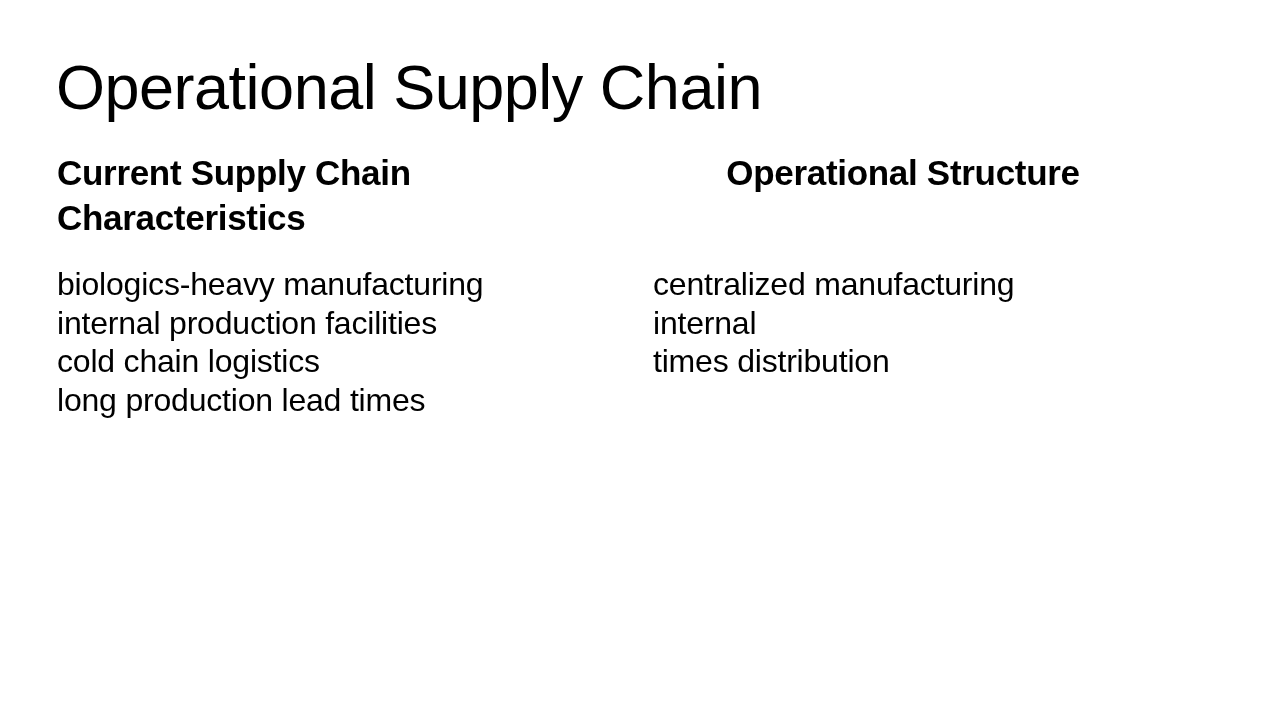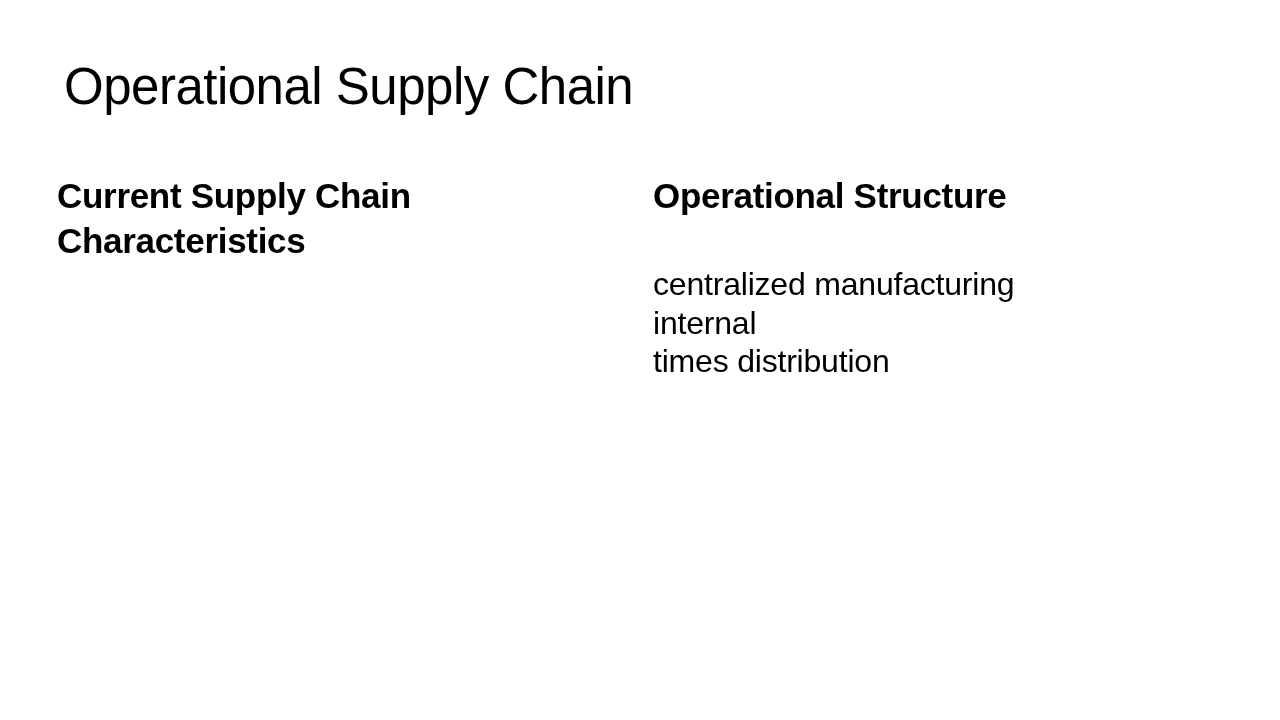--- a/index.html
+++ b/index.html
@@ -11,45 +11,45 @@
     position: relative;
     width: 1280px;
     height: 720px;
     background: #ffffff;
     overflow: hidden;
     font-family: "Liberation Sans", sans-serif;
     color: #000000;
   }
   .slide-title {
     position: absolute;
-    left: 64px;
+    left: 56px;
     top: 52px;
     width: 1100px;
-    font-size: 51px;
+    font-size: 63px;
     font-weight: 400;
     line-height: 70px;
     letter-spacing: -0.5px;
     white-space: nowrap;
   }
   .col-heading {
     position: absolute;
     top: 150px;
     font-size: 35px;
     font-weight: 700;
     line-height: 45px;
     letter-spacing: -0.3px;
-    margin-top: 23px;
   }
   .col-heading.left {
     left: 57px;
     width: 460px;
   }
   .col-heading.right {
     left: 653px;
     width: 500px;
+    text-align: center;
   }
   .col-body {
     position: absolute;
     top: 265px;
     font-size: 32px;
     font-weight: 400;
     line-height: 38.5px;
     letter-spacing: -0.2px;
   }
   .col-body.left {
@@ -68,19 +68,25 @@
 <body>
 
 <div class="slide" style="background: rgb(255, 255, 255); color: rgb(0, 0, 0);">
 
   <div class="slide-title">Operational Supply Chain</div>
 
   <div class="col-heading left">Current Supply Chain Characteristics</div>
 
   <div class="col-heading right">Operational Structure</div>
 
+  <div class="col-body left">
+    <span class="body-line">biologics-heavy manufacturing</span>
+    <span class="body-line">internal production facilities</span>
+    <span class="body-line">cold chain logistics</span>
+    <span class="body-line">long production lead times</span>
+  </div>
 
   <div class="col-body right">
     <span class="body-line">centralized manufacturing internal</span>
     <span class="body-line">times distribution</span>
   </div>
 
 </div>
 
 </body></html>

